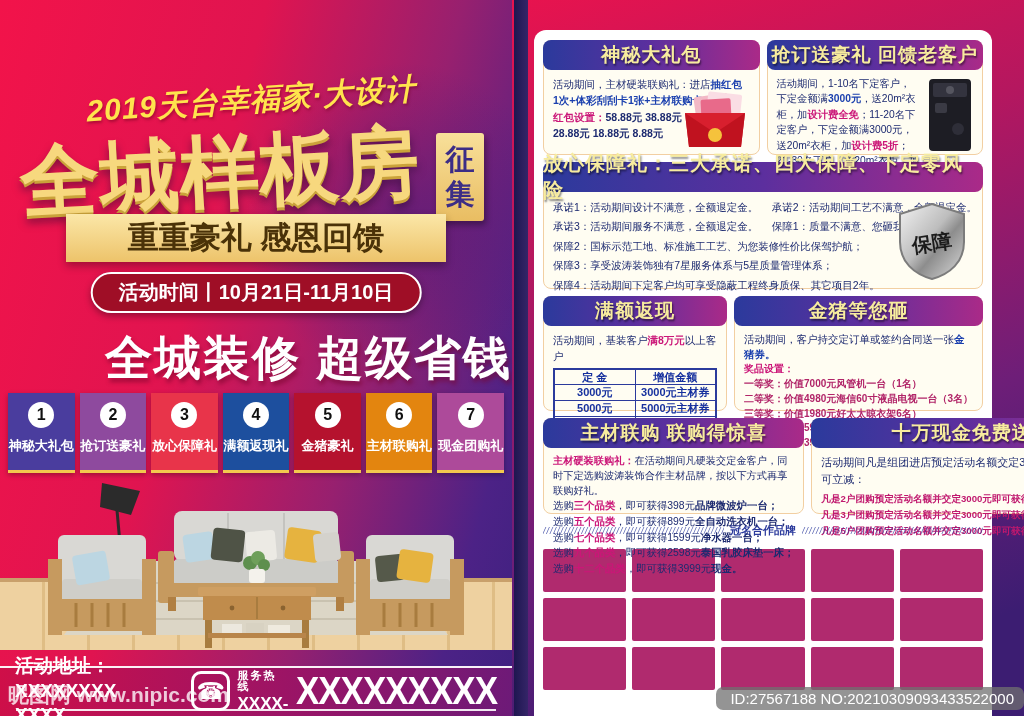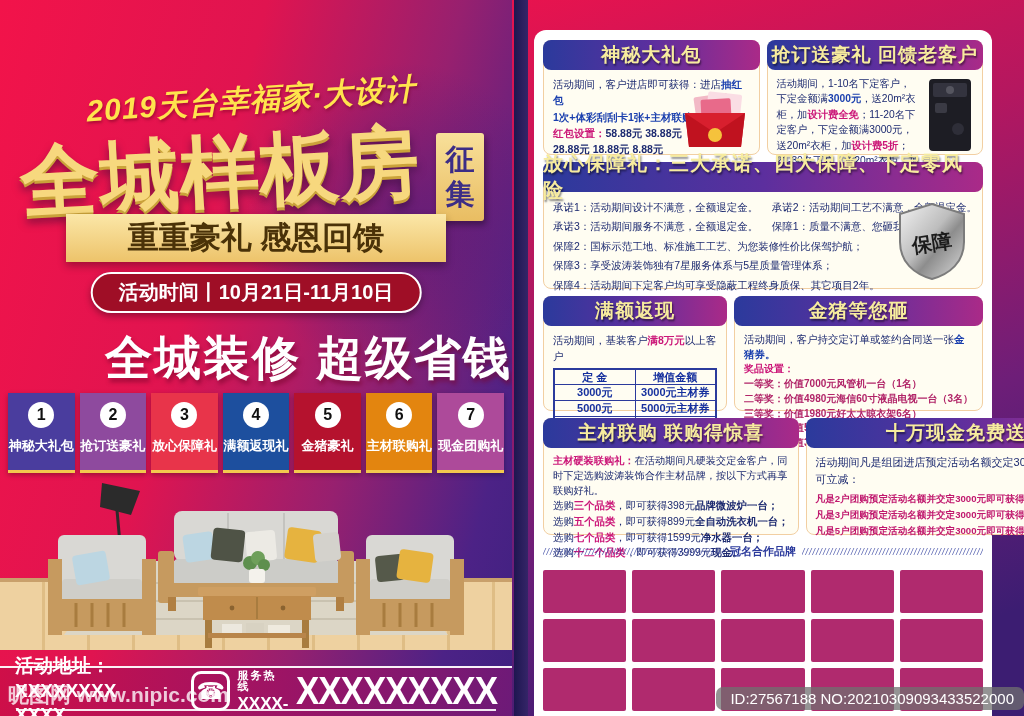--- a/index.html
+++ b/index.html
@@ -74,21 +74,21 @@
   .spine { position:absolute; left:2px; top:0; bottom:0; width:14px;
     background:linear-gradient(90deg,#1e1650,#352568); }
 
   .panel { position:absolute; left:22px; top:30px; width:458px; height:706px;
     background:#fff; border-radius:12px; padding:10px 9px; }
   .panel-inner { display:flex; flex-direction:column; gap:7px; height:100%; }
   .row2 { display:flex; gap:7px; }
   .row2 > .card { flex:1; }
 
   .card { position:relative; background:#fffdf2; border:1px solid #f2cfa2; border-radius:8px; }
-  .h1 { height:115px; } .h2 { height:127px; } .h3 { height:115px; } .h4 { height:117px; }
+  .h1 { height:115px; } .h2 { height:127px; } .h3 { height:115px; } .h4 { height:96px; }
   .card-header { height:30px; margin:-1px -1px 0; border-radius:8px;
     background:linear-gradient(90deg,#2b3a9c 0%,#5c2f9e 50%,#aa2a88 100%);
     display:flex; align-items:center; justify-content:center;
     font-size:19px; font-weight:900; color:#f7ec9e; letter-spacing:1px;
     text-shadow:1px 2px 2px rgba(0,0,0,.5); }
   .card-header.small { font-size:20px; }
   .card-body { padding:6px 9px 4px; font-size:10.5px; color:#1d2a70; line-height:1.55; }
 
   .em-b { color:#1a3fae; font-weight:bold; }
   .em-m { color:#cb1678; font-weight:bold; }
@@ -256,21 +256,21 @@
   <div class="right-page">
     <div class="spine"></div>
 
     <div class="panel">
       <div class="panel-inner">
 
         <div class="row2">
           <div class="card h1">
             <div class="card-header">神秘大礼包</div>
             <div class="card-body mystery-body">
-              <div><span>活动期间，客户进店即可获得：进店</span><span class="em-b">抽红包</span></div>
+              <div><span>活动期间，主材硬装联购礼：进店</span><span class="em-b">抽红包</span></div>
               <div class="em-b">1次+体彩刮刮卡1张+主材联购卡一张</div>
               <div><span class="em-m">红包设置：</span><span class="em-n">58.88元   38.88元</span></div>
               <div class="em-n">28.88元   18.88元   8.88元</div>
             </div>
             <svg class="envelope-icon" width="76" height="60" viewBox="0 0 76 60">
               <rect x="18" y="6" width="34" height="26" rx="2" fill="#f2b9c6" transform="rotate(-8 35 19)"></rect>
               <rect x="30" y="4" width="34" height="26" rx="2" fill="#fadde4" transform="rotate(6 47 17)"></rect>
               <rect x="24" y="10" width="30" height="20" rx="2" fill="#e86a8a" transform="rotate(-3 39 20)"></rect>
               <path d="M8 24 L68 24 L64 58 L12 58 Z" fill="#d81f2e"></path>
               <path d="M8 24 L38 44 L68 24 L64 58 L12 58 Z" fill="#c0121f"></path>
@@ -363,20 +363,21 @@
         </div>
 
         <div class="row2">
           <div class="card h4">
             <div class="card-header">主材联购 联购得惊喜</div>
             <div class="card-body" style="line-height:1.45; font-size:10.2px;">
               <div><span class="em-m">主材硬装联购礼：</span><span>在活动期间凡硬装交定金客户，同时下定选购波涛装饰合作主材品牌，按以下方式再享联购好礼。</span></div>
               <div class="mat-item"><span>选购</span><span class="em-m">三个品类</span><span>，即可获得398元</span><span class="em-n">品牌微波炉一台；</span></div>
               <div class="mat-item"><span>选购</span><span class="em-m">五个品类</span><span>，即可获得899元</span><span class="em-n">全自动洗衣机一台；</span></div>
               <div class="mat-item"><span>选购</span><span class="em-m">七个品类</span><span>，即可获得1599元</span><span class="em-n">净水器一台；</span></div>
+              <div class="mat-item"><span>选购</span><span class="em-m">九个品类</span><span>，即可获得2598元</span><span class="em-n">泰国乳胶床垫一床；</span></div>
               <div class="mat-item"><span>选购</span><span class="em-m">十二个品类</span><span>，即可获得3999元</span><span class="em-n">现金。</span></div>
             </div>
           </div>
 
           <div class="card h4">
             <div class="card-header">十万现金免费送</div>
             <div class="card-body">
               <div class="cash-intro">活动期间凡是组团进店预定活动名额交定3000元 的团购即可立减：</div>
               <div style="margin-top:4px;">
                 <div class="cash-item">凡是2户团购预定活动名额并交定3000元即可获得立减1000元/每户</div>

